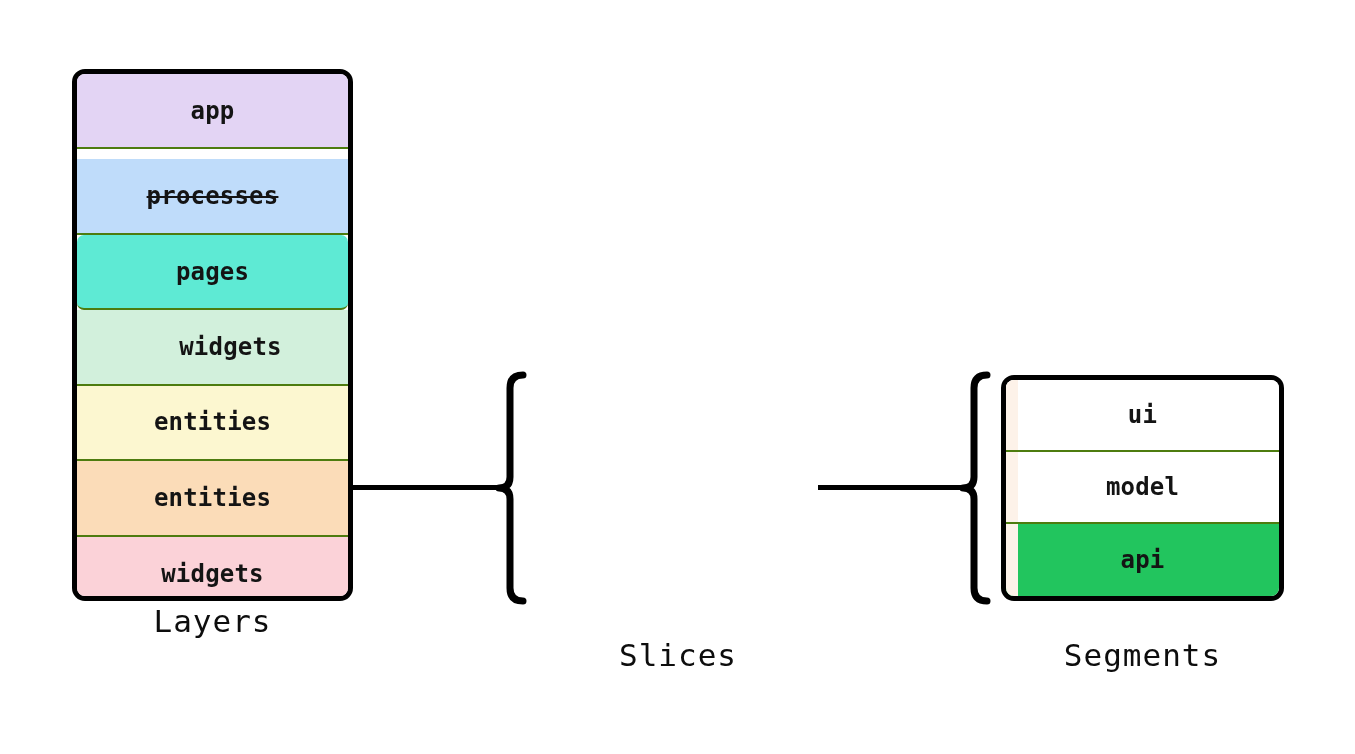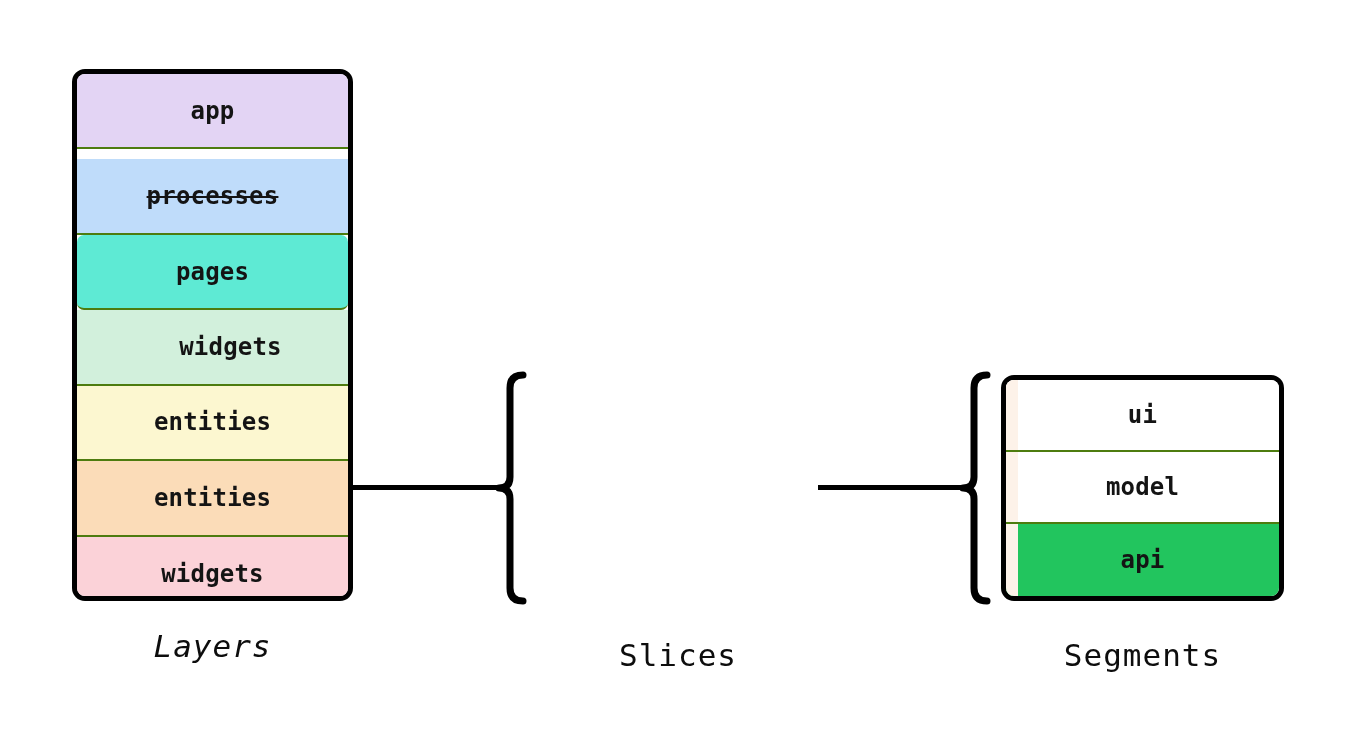--- a/index.html
+++ b/index.html
@@ -132,21 +132,21 @@
   
   .caption {
     position: absolute;
     text-align: center;
     font-size: 31px;
     font-weight: normal;
     color: #0d0d0d;
     letter-spacing: 1px;
     white-space: nowrap;
   }
-  #caption-layers   { left: 72px;   top: 628px; width: 281px; font-style: italic; }
+  #caption-layers   { left: 72px;   top: 603px; width: 281px; }
   #caption-slices   { left: 537px;  top: 637px; width: 282px; }
   #caption-segments { left: 1001px; top: 637px; width: 283px; }
 </style>
 </head>
 <body style="background: rgb(255, 255, 255);">
 
 <div id="diagram">
 
   <div class="stack" id="layers-stack">
     <div class="row" style="background: rgb(227, 212, 244);">

